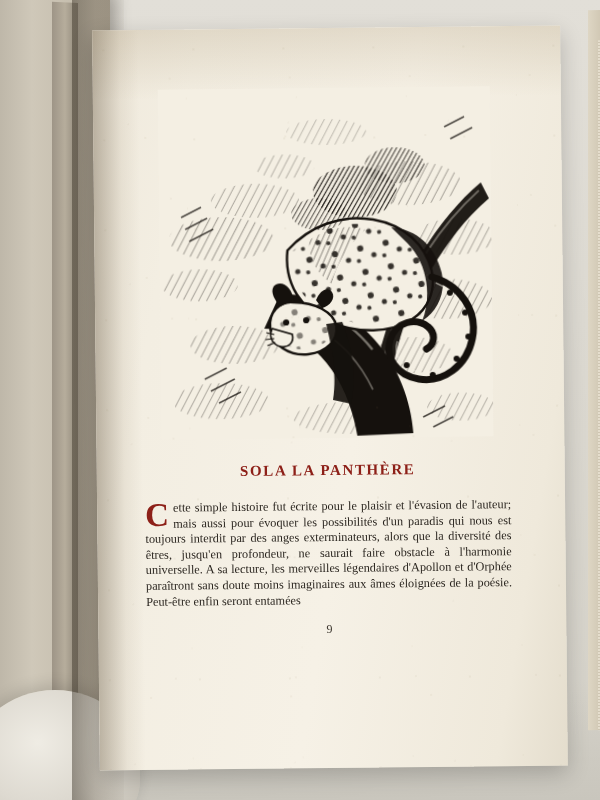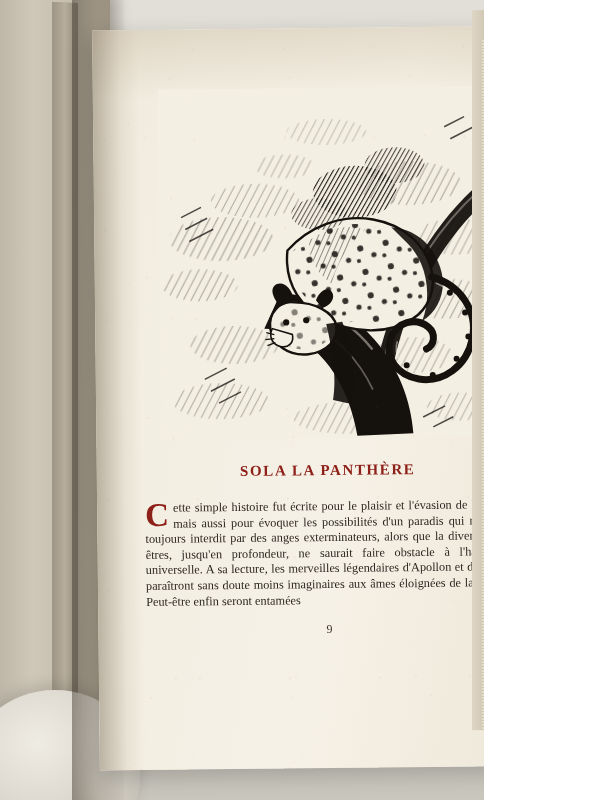--- a/index.html
+++ b/index.html
@@ -9,21 +9,21 @@
   }
   body {
     width: 600px;
     height: 800px;
     overflow: hidden;
     font-family: "Liberation Serif", serif;
   }
 
   #scene {
     position: relative;
-    width: 484px;
+    width: 600px;
     height: 800px;
     background: #ec4899;
     overflow: hidden;
   }
 
   
   .backdrop {
     position: absolute;
     inset: 0;
     background:

